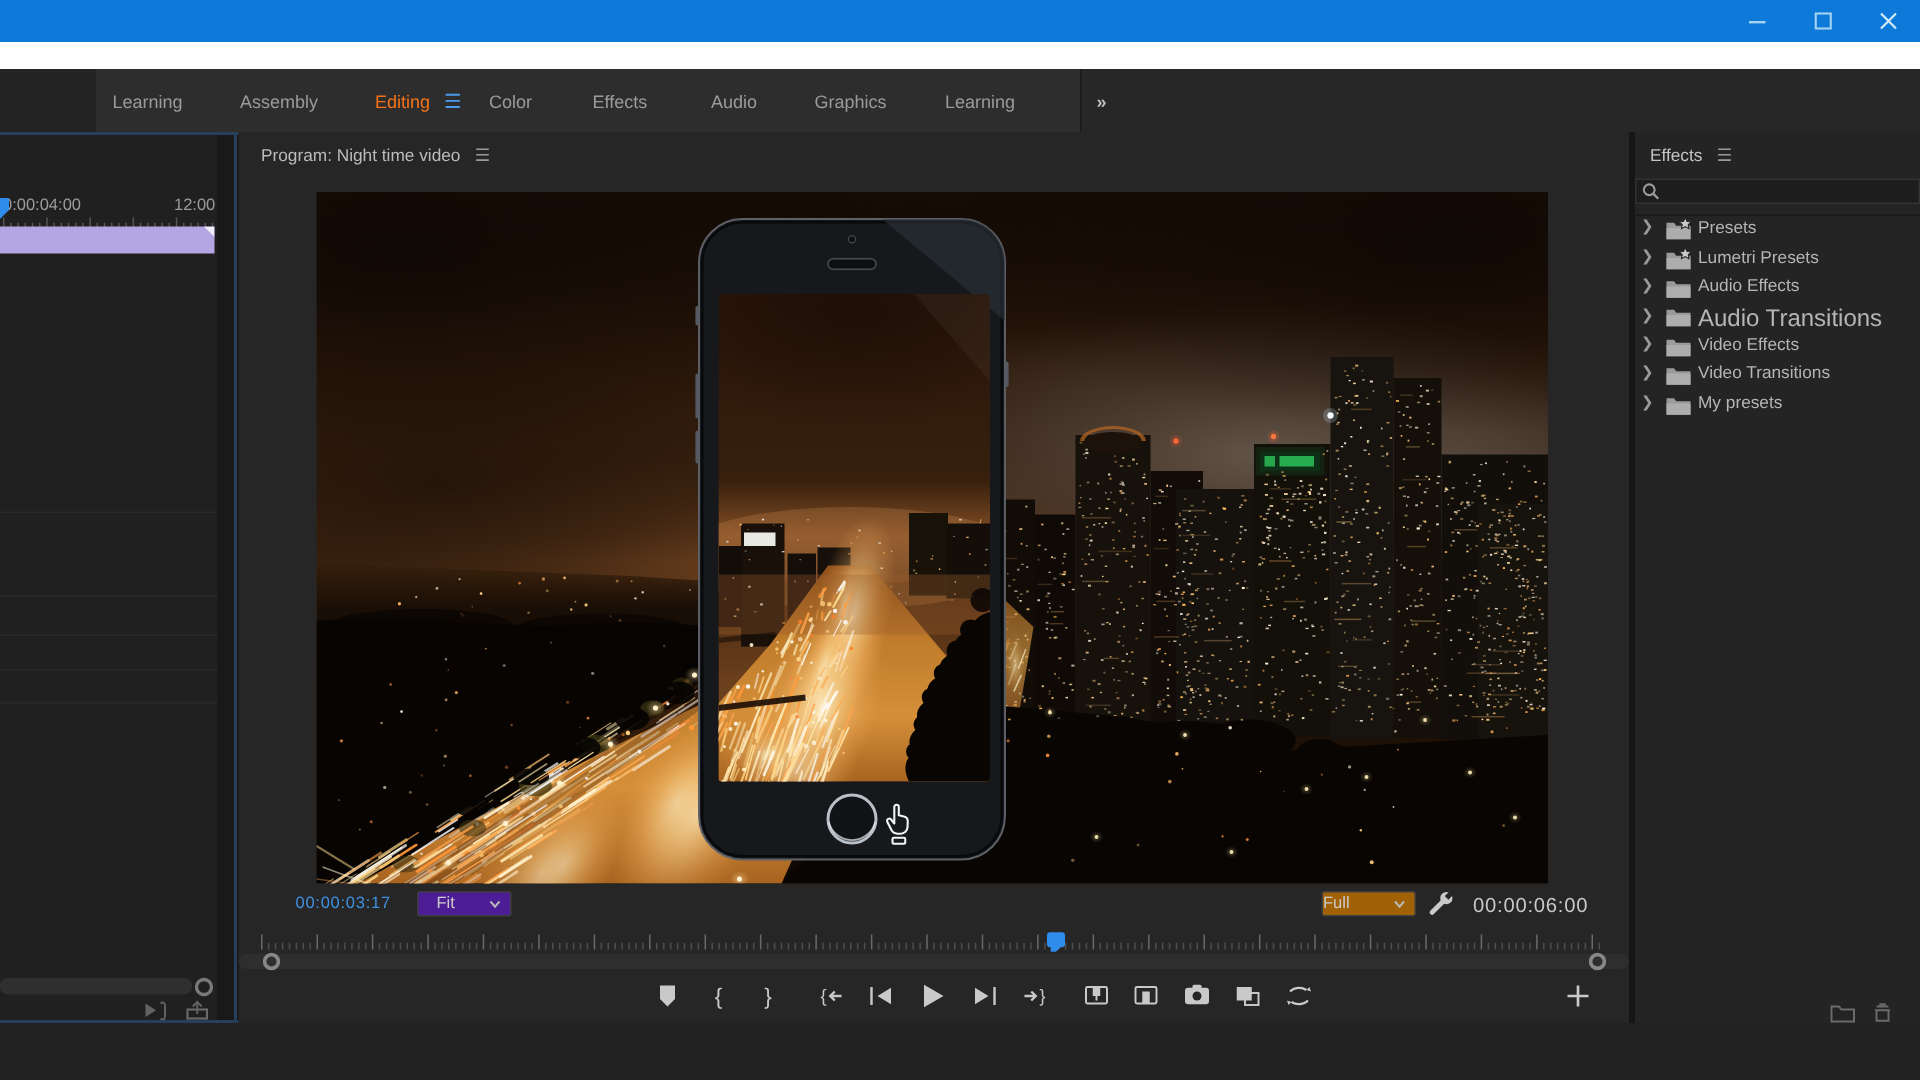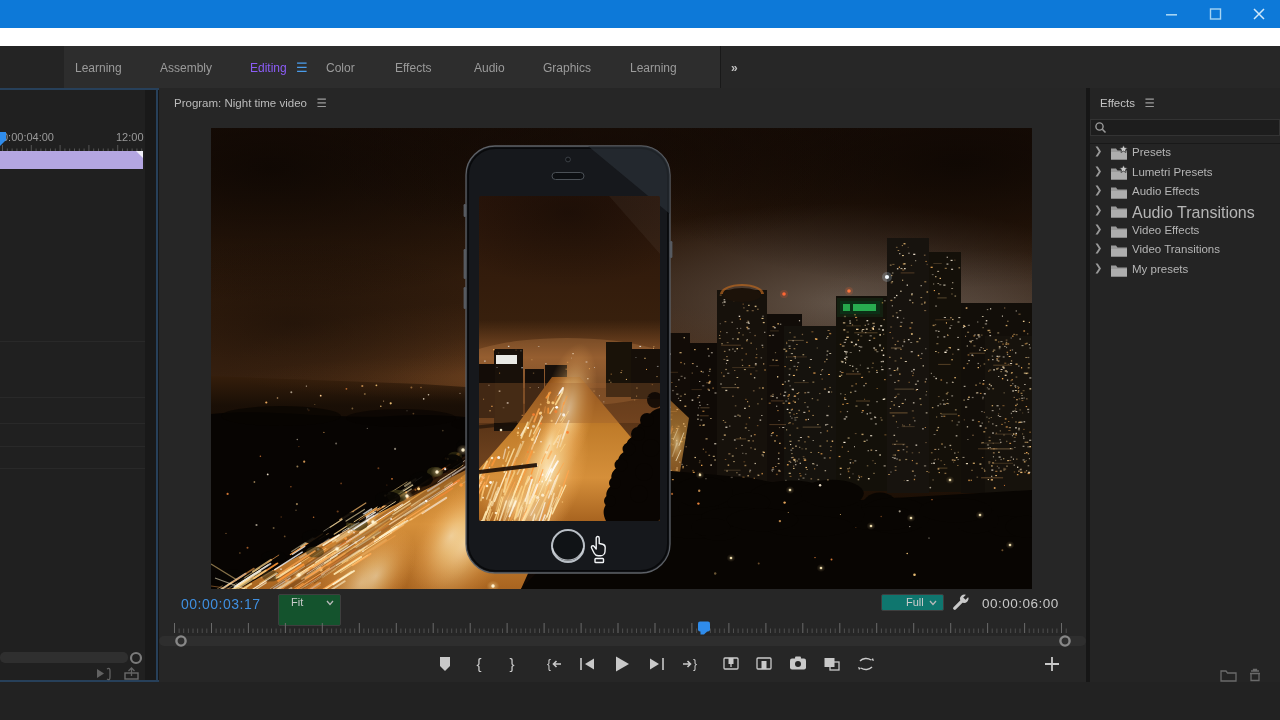--- a/index.html
+++ b/index.html
@@ -11,21 +11,21 @@
 <path d="M114,9 l10,10 m0,-10 l-10,10" stroke="#cfe8fa" stroke-width="1.5"></path>
 </svg>
 <div class="abs" style="left:0;top:28px;width:1280px;height:18px;background:#ffffff"></div>
 <div class="abs" style="left:0;top:46px;width:1280px;height:42px;background:#242424"></div>
 <div class="abs" style="left:64px;top:46px;width:656px;height:42px;background:#2d2d2d"></div>
 <div class="abs" style="left:720px;top:46px;width:1px;height:42px;background:#191919"></div>
 <div class="abs" style="left:721px;top:46px;width:559px;height:42px;background:#272727"></div>
 <div class="abs" style="left:0;top:61px;width:1072px;height:16px;font-size:12px;color:#9b9b9b">
 <span class="abs" style="left:75px">Learning</span>
 <span class="abs" style="left:160px">Assembly</span>
-<span class="abs" style="left:250px;color:#8b5cf6">Editing</span>
+<span class="abs" style="left:250px;color:#f97316">Editing</span>
 <span class="abs" style="left:296px;color:#4a9cea;font-size:13px;top:-1px">☰</span>
 <span class="abs" style="left:326px">Color</span>
 <span class="abs" style="left:395px">Effects</span>
 <span class="abs" style="left:474px">Audio</span>
 <span class="abs" style="left:543px">Graphics</span>
 <span class="abs" style="left:630px">Learning</span>
 <span class="abs" style="left:731px;color:#c0c0c0;font-weight:bold">»</span>
 </div>
 
 <div class="abs" style="left:0;top:88px;width:1280px;height:594px;background:#161616"></div>
@@ -2337,25 +2337,25 @@
       <circle cx="285" cy="385" r="1.3" fill="#fff4d0" opacity="0.9"></circle>
       <polygon points="398,68 449,68 449,126" fill="#ffffff" opacity="0.045"></polygon>
     </g>
     <circle cx="357" cy="418" r="16" fill="#101316" stroke="#b9bfc6" stroke-width="2"></circle>
     <path d="M341.5,420 a16,16 0 0 0 31,0" fill="none" stroke="#e8edf2" stroke-width="1.2" opacity="0.7"></path>
     <g transform="translate(379,407)" stroke="#f2f4f6" stroke-width="1.4" fill="#17191d" stroke-linejoin="round" stroke-linecap="round">
 <path d="M6.2,11 L6.2,3 a1.5,1.5 0 0 1 3,0 L9.2,8.5 L12.6,9.3 a3.4,3.4 0 0 1 2.6,3.3 L15,16.5 a4.5,4.5 0 0 1 -4.5,4.3 L8.2,20.8 a4.8,4.8 0 0 1 -4,-2.6 L1.6,13 a1.5,1.5 0 0 1 2.6,-1.5 L6.2,14 Z"></path>
 <rect x="5" y="23.5" width="8.5" height="4" rx="0.8"></rect>
 </g>
   </svg>
-<div class="abs" style="left:181px;top:596px;color:#3f8fe0;font-size:14px;letter-spacing:0.5px">00:00:03:17</div>
-<div class="abs" style="left:278px;top:594px;width:63px;height:32px;background:#14532d;border:1px solid #3e3e3e;border-radius:2px;color:#cccccc;font-size:11px;padding:1px 0 0 12px">Fit <svg style="position:absolute;right:6px;top:5px" width="8" height="6" viewBox="0 0 8 6">
+<div class="abs" style="left:197px;top:596px;color:#3f8fe0;font-size:11px;letter-spacing:0.5px">00:00:03:17</div>
+<div class="abs" style="left:278px;top:594px;width:63px;height:17px;background:#4c1d95;border:1px solid #3e3e3e;border-radius:2px;color:#cccccc;font-size:11px;padding:1px 0 0 12px">Fit <svg style="position:absolute;right:6px;top:5px" width="8" height="6" viewBox="0 0 8 6">
       <path d="M1,1 L4,4.5 L7,1" stroke="#b9b9b9" stroke-width="1.3" fill="none"></path>
     </svg></div>
-<div class="abs" style="left:881px;top:594px;width:63px;height:17px;background:#0f766e;border:1px solid #3e3e3e;border-radius:2px;color:#cccccc;font-size:11px;padding:1px 0 0 24px">Full <svg style="position:absolute;right:6px;top:5px" width="8" height="6" viewBox="0 0 8 6">
+<div class="abs" style="left:881px;top:594px;width:63px;height:17px;background:#a16207;border:1px solid #3e3e3e;border-radius:2px;color:#cccccc;font-size:11px;padding:1px 0 0 0">Full <svg style="position:absolute;right:6px;top:5px" width="8" height="6" viewBox="0 0 8 6">
       <path d="M1,1 L4,4.5 L7,1" stroke="#b9b9b9" stroke-width="1.3" fill="none"></path>
     </svg></div>
 <svg class="abs" style="left:950px;top:592px" width="24" height="22" viewBox="0 0 24 22">
     <g transform="translate(10,11) rotate(45)" fill="#c9c9c9">
       <rect x="-1.6" y="-4" width="3.2" height="13" rx="1.4"></rect>
       <circle cx="0" cy="-6" r="4.1"></circle>
       <rect x="-1.7" y="-10.8" width="3.4" height="4.6" fill="#262626"></rect>
     </g>
   </svg>
 <div class="abs" style="left:982px;top:596px;color:#c9c9c9;font-size:13.5px;letter-spacing:0.5px">00:00:06:00</div>

